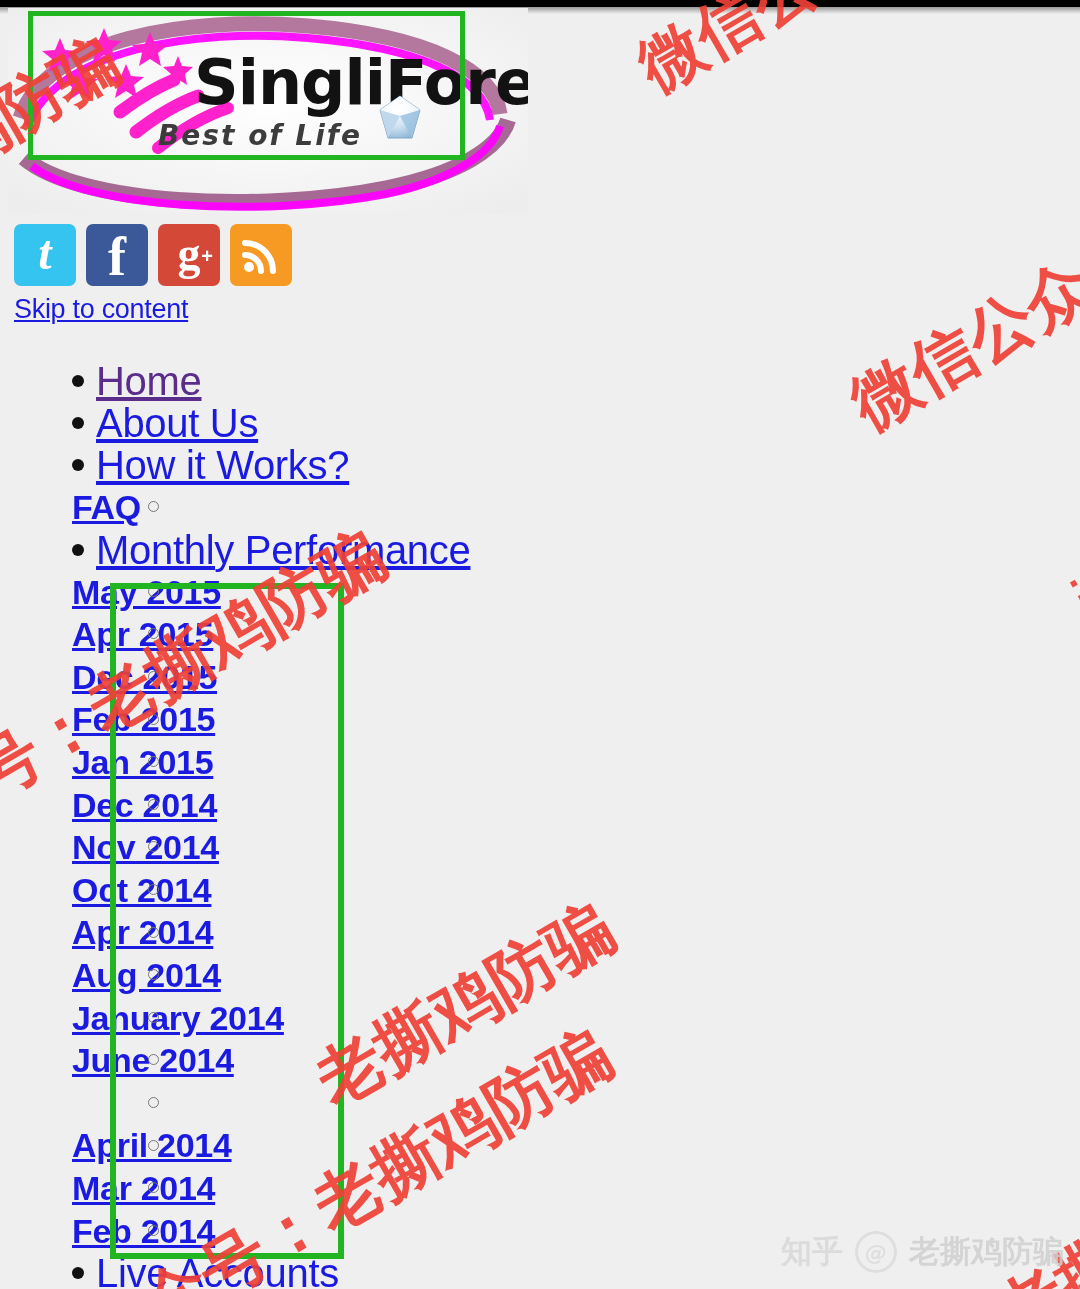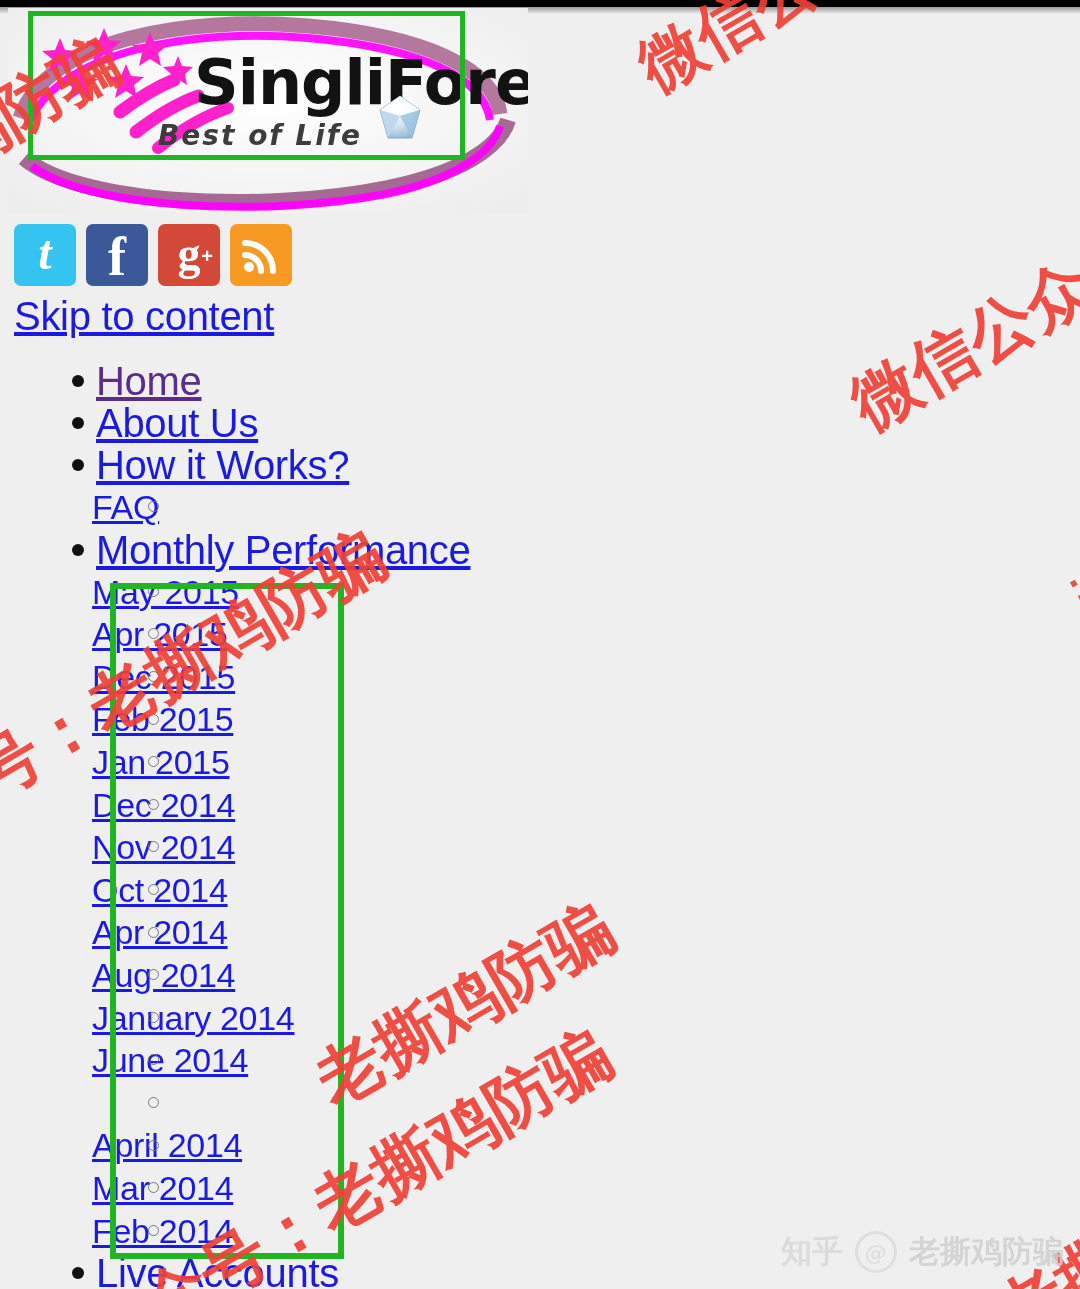--- a/index.html
+++ b/index.html
@@ -117,21 +117,21 @@
     right: 7px;
     bottom: 18px;
     font-family:"Liberation Sans", sans-serif;
   }
 
   
   .skip-link {
     position: absolute;
     left: 14px;
     top: 294px;
-    font-size: 40px;
+    font-size: 27px;
     color: #1a1ae0;
     text-decoration: underline;
     font-family: "Liberation Sans", sans-serif;
     letter-spacing: -0.3px;
   }
 
   
   .nav-root {
     position: absolute;
     left: 0;
@@ -167,23 +167,24 @@
   }
   .nav-a.visited { color: #5a2d8c; }
 
   .sub-ul {
     list-style: none;
     margin: 0;
     padding: 0;
   }
   .sub-li {
     position: relative;
-    padding-left: 92px;
+    padding-left: 72px;
     height: 42.6px;
     line-height: 42.6px;
+    font-weight: bold;
   }
   .sub-li > .bullet-o {
     position: absolute;
     left: 148px;
     top: 50%;
     width: 11px;
     height: 11px;
     margin-top: -6px;
     border: 1.6px solid #777;
     border-radius: 50%;

